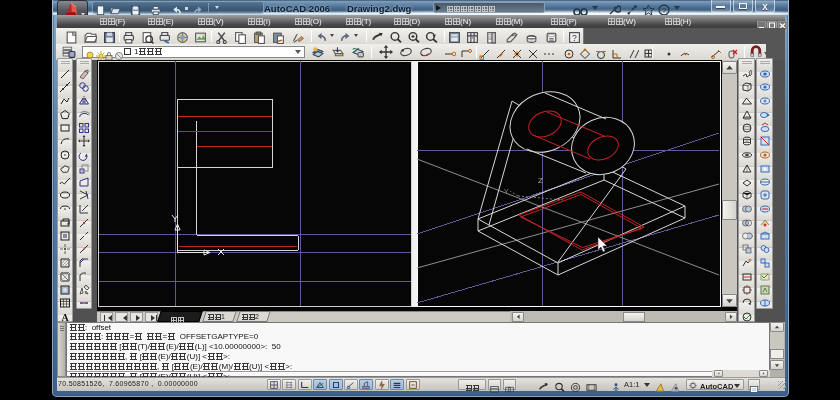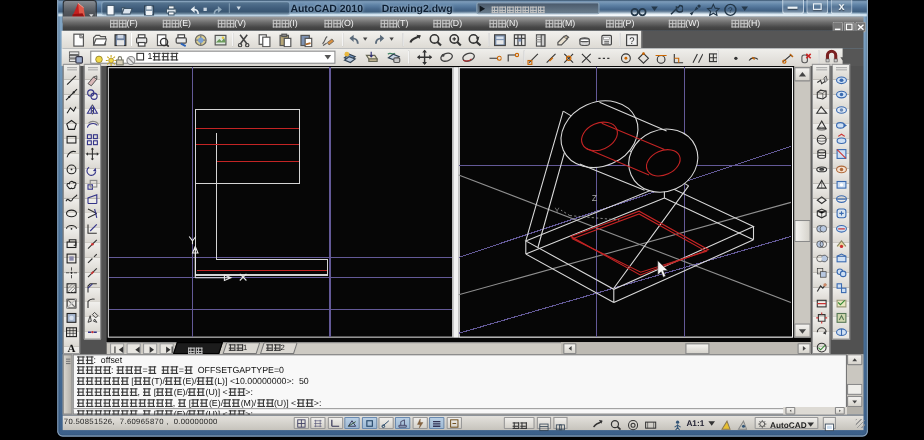--- a/index.html
+++ b/index.html
@@ -61,21 +61,21 @@
           <path d="M10 9.5C10 6 7.5 5 5.5 5H4" stroke="#e4ecf2" stroke-width="1.6" fill="none"></path>
           <path d="M6.5 1.5L2.5 5l4 3.5z" fill="#e4ecf2"></path>
         </svg></span>
 <span class="ic" style="left:141px;top:2px;width:11px;height:11px"><svg viewBox="0 0 12 12" width="11" height="11">
           <path d="M2 9.5C2 6 4.5 5 6.5 5H8" stroke="#93abbd" stroke-width="1.6" fill="none"></path>
           <path d="M5.5 1.5l4 3.5-4 3.5z" fill="#93abbd"></path>
         </svg></span>
 <span class="ic" style="left:133px;top:7px;width:3px;height:3px;background:#cdd8e2"></span>
 <div class="abs" style="left:156px;top:3px;width:1px;height:9px;background:rgba(160,185,205,.6)"></div>
 <span class="ic" style="left:163px;top:6px;width:0;height:0;border:2.5px solid transparent;border-top:3.5px solid #d6e0e8"></span>
-<div class="abs" style="left:212px;top:2.5px;height:11px;font-size:9.5px;font-weight:bold;color:#0d1f33;text-shadow:0 0 3px rgba(210,230,245,.9)">AutoCAD 2010</div>
+<div class="abs" style="left:212px;top:2.5px;height:11px;font-size:9.5px;font-weight:bold;color:#0d1f33;text-shadow:0 0 3px rgba(210,230,245,.9)">AutoCAD 2006</div>
 <div class="abs" style="left:295px;top:2.5px;height:11px;font-size:9.5px;font-weight:bold;color:#0d1f33;text-shadow:0 0 3px rgba(210,230,245,.9)">Drawing2.dwg</div>
 <div class="abs" style="left:381px;top:2px;width:112px;height:11px;background:linear-gradient(180deg,#49596a,#6b7d8d);border:1px solid #8aa0b2;border-radius:2px">
 <span style="position:absolute;left:2px;top:2px;width:0;height:0;border:3.5px solid transparent;border-left:5px solid #10181f"></span>
 <i style="position:absolute;left:12px;top:1px;color:#b9c6d2;font-size:8px;font-style:italic"><span class="cw s6"></span><span class="cw s6"></span><span class="cw s6"></span><span class="cw s6"></span><span class="cw s6"></span><span class="cw s6"></span><span class="cw s6"></span></i>
       </div>
 <span class="ic" style="left:521px;top:3px"><svg width="15" height="10" viewBox="0 0 15 10">
           <circle cx="4" cy="5" r="3" fill="none" stroke="#24384a" stroke-width="1.6"></circle>
           <circle cx="11" cy="5" r="3" fill="none" stroke="#24384a" stroke-width="1.6"></circle>
           <path d="M7 5h1" stroke="#24384a"></path>
         </svg></span>
@@ -914,21 +914,21 @@
           <circle cx="6" cy="6" r="2" fill="none" stroke="#333"></circle>
         </svg></div>
 <div class="abs" style="left:533px;top:379px;width:14px;height:11px"><svg width="13" height="11" viewBox="0 0 12 12">
           <rect x="1" y="3" width="10" height="6" fill="none" stroke="#333"></rect>
           <path d="M3 3v6M9 3v6" stroke="#333" stroke-width=".6"></path>
         </svg></div>
 <div class="abs" style="left:558px;top:379px;width:13px;height:11px"><svg width="12" height="11" viewBox="0 0 12 12">
           <circle cx="6" cy="3" r="1.6" fill="#357"></circle>
           <path d="M6 5v3M6 6l-3 2M6 6l3 2M6 8l-2 3M6 8l2 3" stroke="#357"></path>
         </svg></div>
-<div class="abs" style="left:572px;top:380px;font-size:7.5px;font-weight:bold;color:#223">A1:1</div>
+<div class="abs" style="left:572px;top:380px;font-size:7.5px;font-weight:normal;color:#223">A1:1</div>
 <span class="ic" style="left:592px;top:383px;width:0;height:0;border:3px solid transparent;border-top:4px solid #333"></span>
 <div class="abs" style="left:602px;top:379px;width:13px;height:11px"><svg width="12" height="11" viewBox="0 0 12 12">
           <path d="M2 10L7 2l3 8z" fill="#e8c030" stroke="#875"></path>
         </svg></div>
 <div class="abs" style="left:617px;top:379px;width:13px;height:11px"><svg width="12" height="11" viewBox="0 0 12 12">
           <path d="M2 10L7 2l3 8z" fill="#c8c8c0" stroke="#888"></path>
           <circle cx="7" cy="7" r="1.5" fill="#357"></circle>
         </svg></div>
 <div class="abs" style="left:634px;top:379px;width:58px;height:11px;background:linear-gradient(180deg,#f0efec,#d4d1ca);border:1px solid #999;border-radius:1px">
 <svg width="10" height="9" viewBox="0 0 12 12" style="position:absolute;left:1px;top:1px">

